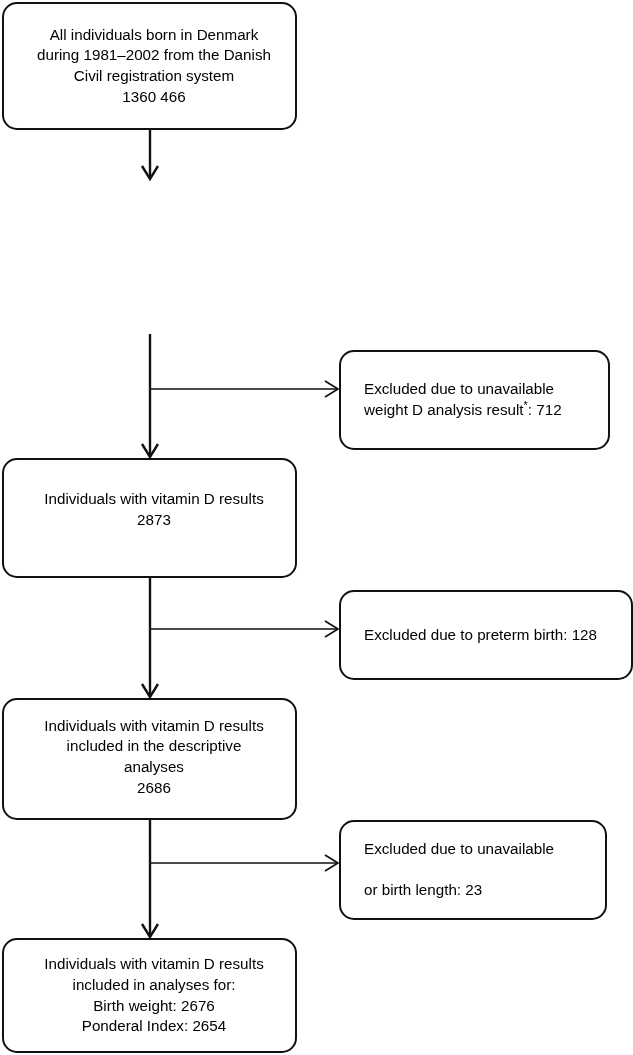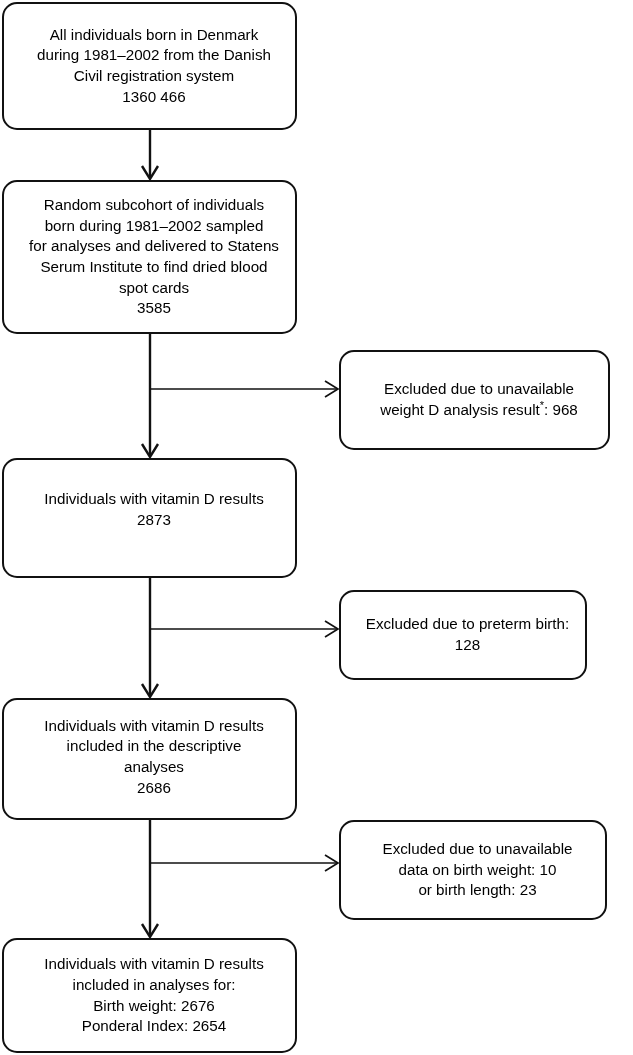--- a/index.html
+++ b/index.html
@@ -32,32 +32,32 @@
   .node .txt {
     font-size: 15.2px;
     line-height: 1.36;
     white-space: pre-line;
     padding: 0 10px;
   }
   .main-node .txt {
     text-align: center;
   }
   .excl-node .txt {
-    text-align: center;
+    text-align: left;
     padding: 0 14px;
   }
   
   #node-cohort     { left: 2px;  top: 2px;   width: 295px; height: 128px; }
   #node-subcohort  { left: 2px;  top: 180px; width: 295px; height: 154px; }
   #node-vitd       { left: 2px;  top: 458px; width: 295px; height: 120px; }
   #node-descr      { left: 2px;  top: 698px; width: 295px; height: 122px; }
   #node-final      { left: 2px;  top: 938px; width: 295px; height: 115px; }
 
   #node-excl-vitd    { left: 339px; top: 350px; width: 271px; height: 100px; }
-  #node-excl-preterm { left: 339px; top: 590px; width: 248px; height: 90px;  }
+  #node-excl-preterm { left: 339px; top: 590px; width: 294px; height: 90px;  }
   #node-excl-bw      { left: 339px; top: 820px; width: 268px; height: 100px; }
 
   #node-vitd .txt { position: relative; top: -8px; }
   #node-descr .txt { position: relative; top: -2px; }
   #node-final .txt { position: relative; top: 0px; }
 
   .sup {
     font-size: 11px;
     vertical-align: super;
     line-height: 0;
@@ -101,28 +101,20 @@
     </g>
   </svg>
 
   <div class="node main-node" id="node-cohort">
     <div class="txt">All individuals born in Denmark
 during 1981–2002 from the Danish
 Civil registration system
 1360 466</div>
   </div>
 
-  <div class="node main-node" id="node-subcohort">
-    <div class="txt">Random subcohort of individuals
-born during 1981–2002 sampled
-for analyses and delivered to Statens
-Serum Institute to find dried blood
-spot cards
-3585</div>
-  </div>
 
   <div class="node main-node" id="node-vitd">
     <div class="txt">Individuals with vitamin D results
 2873</div>
   </div>
 
   <div class="node main-node" id="node-descr">
     <div class="txt">Individuals with vitamin D results
 included in the descriptive
 analyses
@@ -130,24 +122,24 @@
   </div>
 
   <div class="node main-node" id="node-final">
     <div class="txt">Individuals with vitamin D results
 included in analyses for:
 Birth weight: 2676
 Ponderal Index: 2654</div>
   </div>
 
   <div class="node excl-node" id="node-excl-vitd">
-    <div class="txt"><span>Excluded due to unavailable</span><br><span>weight D analysis result</span><span class="sup">*</span><span>: 968</span></div>
+    <div class="txt"><span>Excluded due to unavailable</span><br><span>weight D analysis result</span><span class="sup">*</span><span>: 712</span></div>
   </div>
 
   <div class="node excl-node" id="node-excl-preterm">
     <div class="txt">Excluded due to preterm birth: 128</div>
   </div>
 
   <div class="node excl-node" id="node-excl-bw">
-    <div class="txt"><span>Excluded due to unavailable</span><br><span>data on birth weight: 10</span><br><span>or birth length: 23</span></div>
+    <div class="txt"><span>Excluded due to unavailable</span><br><br><span>or birth length: 23</span></div>
   </div>
 
 </div>
 
 </body></html>

